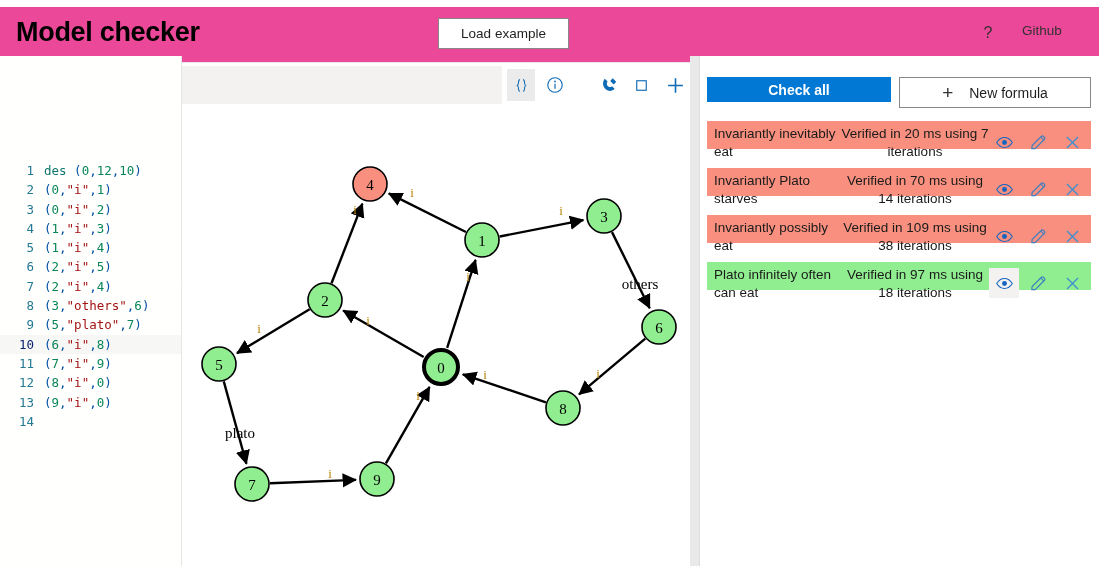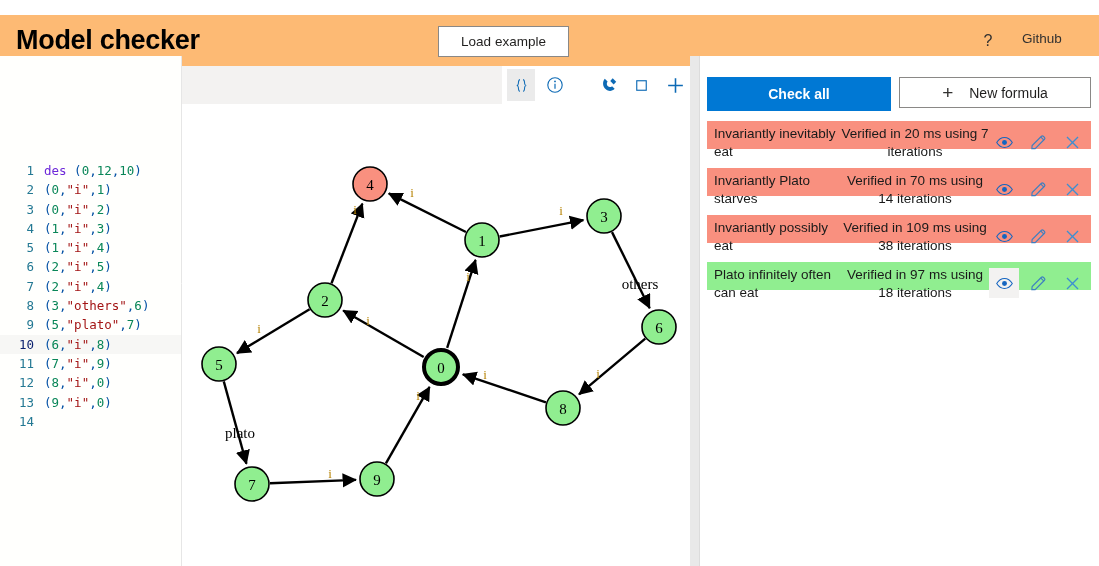--- a/index.html
+++ b/index.html
@@ -6,22 +6,22 @@
   html, body {
     margin: 0; padding: 0;
     width: 1099px; height: 566px;
     overflow: hidden;
     background: #ffffff;
     font-family: "Liberation Sans", sans-serif;
   }
 
   
   #header {
-    position: absolute; left: 0; top: 15px; width: 1099px; height: 56px;
-    background: #fdba74;
+    position: absolute; left: 0; top: 7px; width: 1099px; height: 56px;
+    background: #ec4899;
     border-bottom: 1px solid #e8e8e8;
   }
   #app-title {
     position: absolute; left: 16px; top: 10px;
     font-size: 27px; font-weight: bold; color: #000000;
     letter-spacing: -0.3px;
   }
   #load-example-btn {
     position: absolute; left: 438px; top: 11px;
     width: 131px; height: 31px;
@@ -91,21 +91,21 @@
     white-space: pre;
   }
   .code-line.current { background: #f7f7f5; }
   .ln {
     width: 44px; text-align: right; padding-right: 10px;
     color: #237893; font-size: 12.5px;
     user-select: none;
   }
   .code-line.current .ln { color: #0b216f; }
   .ctext { color: #0451a5; }
-  .c-kw { color: #6d28d9; }
+  .c-kw { color: #0f766e; }
   .c-num { color: #098658; }
   .c-str { color: #a31515; }
   .c-pn { color: #0451a5; }
 
   #editor-divider {
     position: absolute; left: 181px; top: 56px;
     width: 1px; height: 510px; background: #e6e6e6;
   }
   #minimap-marker {
     position: absolute; left: 185px; top: 271px;
@@ -133,21 +133,21 @@
   }
 
   
   #right-panel {
     position: absolute; left: 700px; top: 56px;
     width: 399px; height: 510px;
     background: #ffffff;
   }
   #check-all-btn {
     position: absolute; left: 7px; top: 21px;
-    width: 184px; height: 34px;
+    width: 184px; height: 25px;
     background: #0078d4; color: #ffffff;
     font-size: 14px; font-weight: bold;
     display: flex; align-items: center; justify-content: center;
     cursor: pointer; border: none;
     font-family: "Liberation Sans", sans-serif;
   }
   #new-formula-btn {
     position: absolute; left: 199px; top: 21px;
     width: 192px; height: 31px;
     background: #ffffff;

